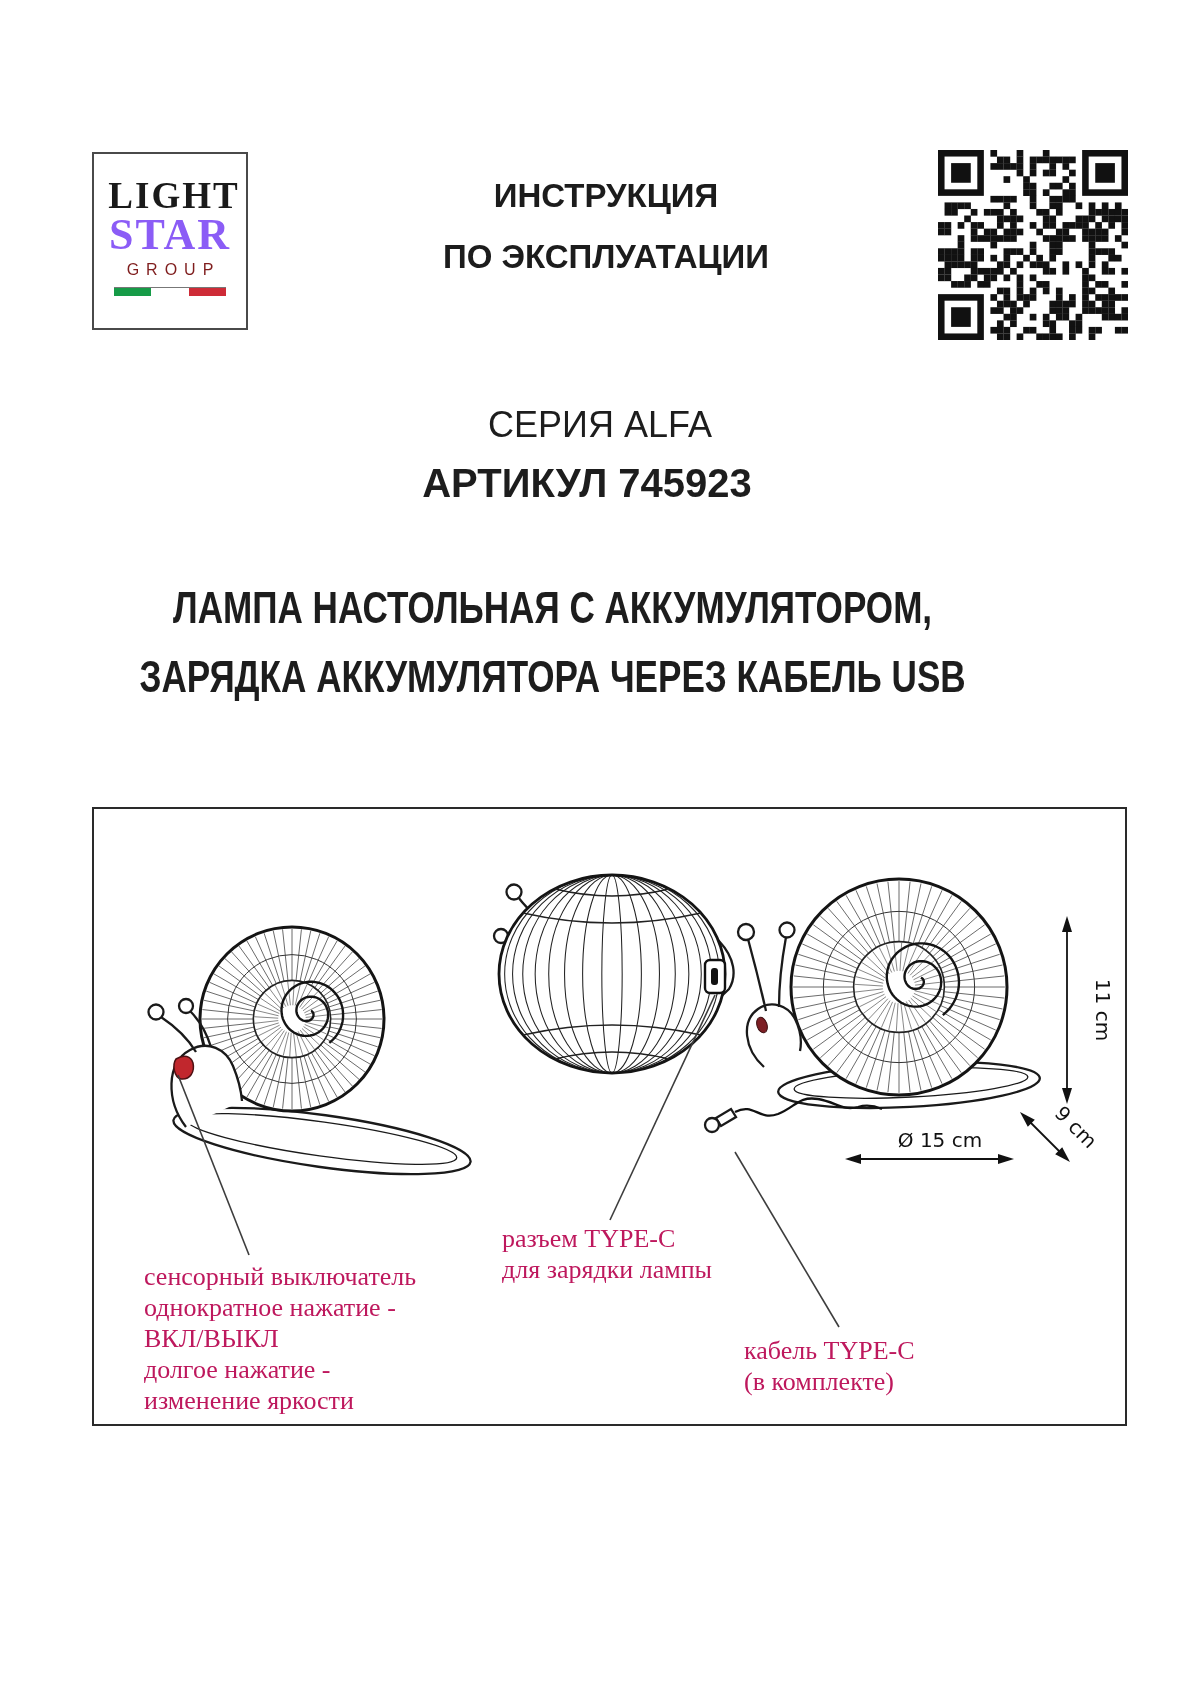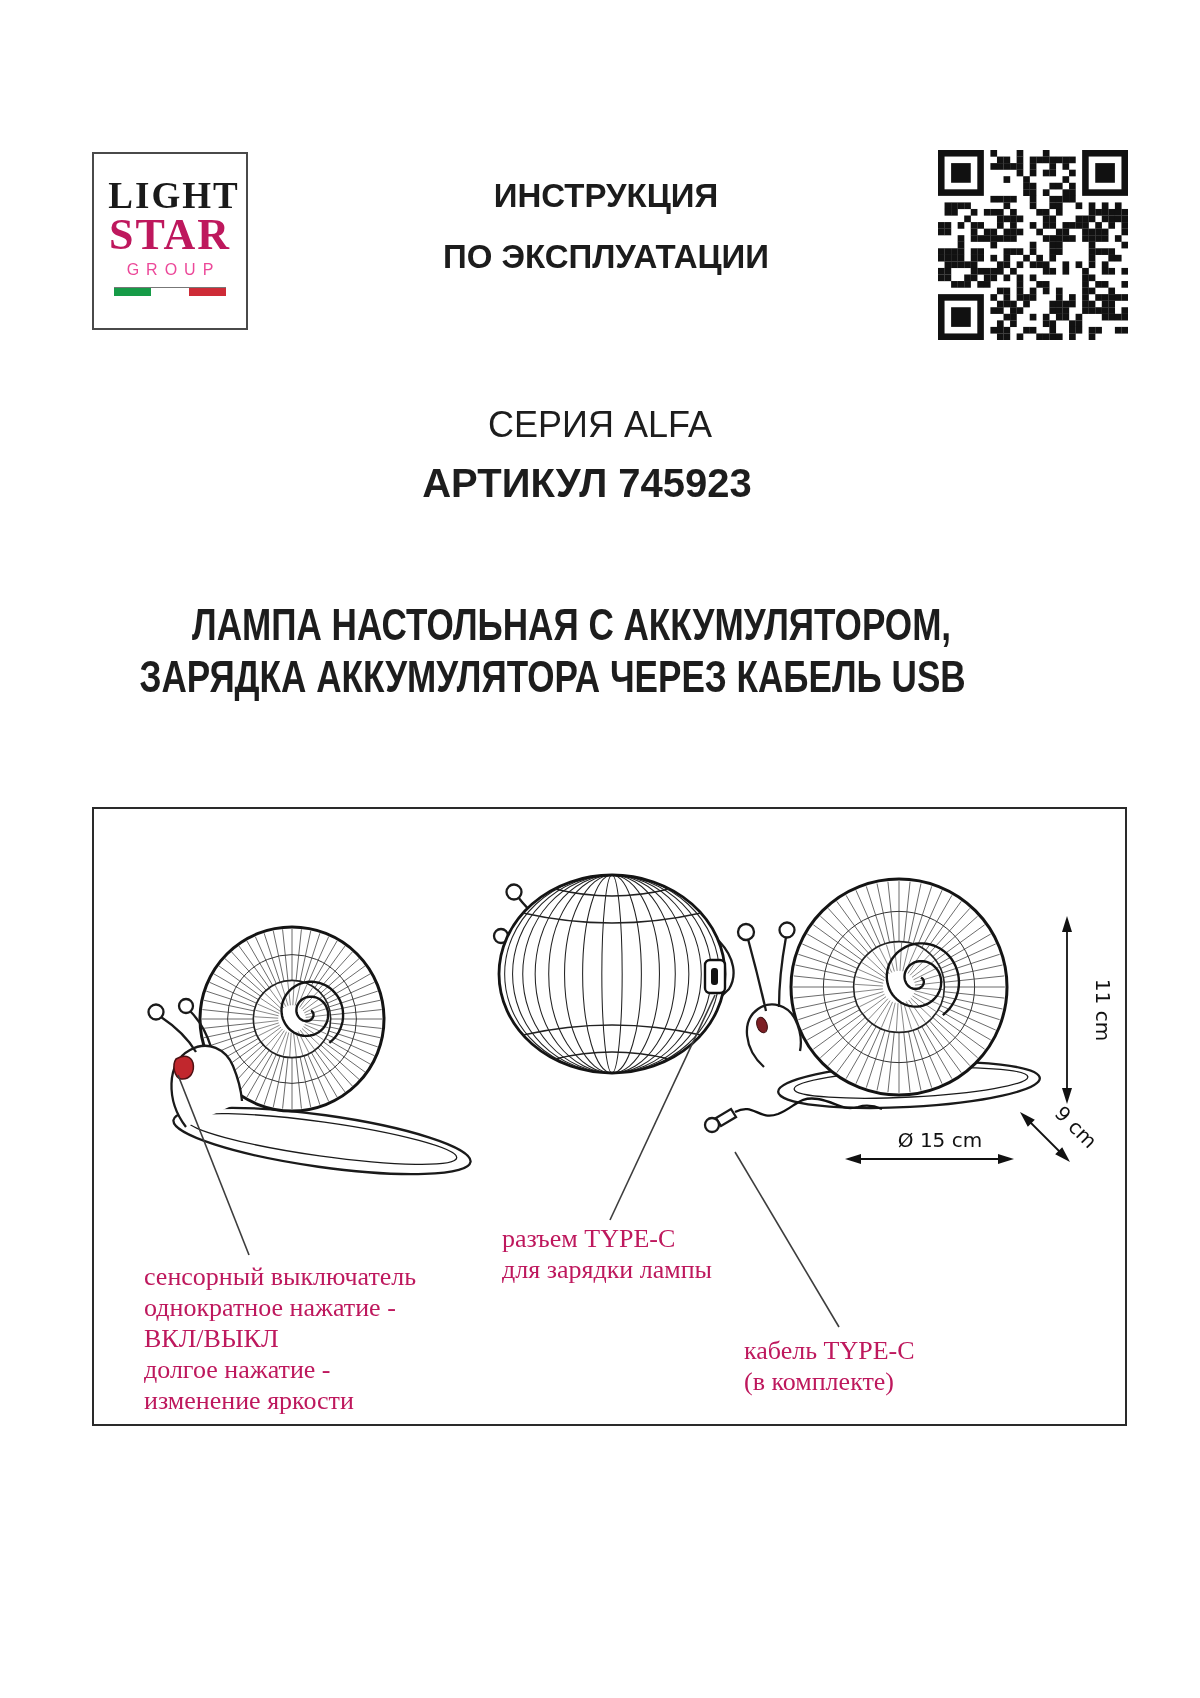--- a/index.html
+++ b/index.html
@@ -4,34 +4,34 @@
 <style>
   html,body{margin:0;padding:0;background:#fff;}
   .page{position:relative;width:1200px;height:1698px;background:#ffffff;overflow:hidden;
         font-family:"Liberation Sans",sans-serif;color:#1d1d1d;}
   .abs{position:absolute;}
 
   
   .logo-box{left:92px;top:152px;width:156px;height:178px;border:2px solid #4a4a4a;
             box-sizing:border-box;text-align:center;font-family:"Liberation Serif",serif;}
   .logo-l1{margin-top:24px;font-size:37px;font-weight:bold;letter-spacing:2px;line-height:36px;color:#1a1a1a;margin-left:8px;}
-  .logo-l2{font-size:44px;font-weight:bold;letter-spacing:2px;line-height:42px;color:#be185d;}
+  .logo-l2{font-size:44px;font-weight:bold;letter-spacing:2px;line-height:42px;color:#8b5cf6;}
   .logo-l3{margin-top:5px;font-family:"Liberation Sans",sans-serif;font-size:16px;font-weight:400;
-           letter-spacing:7px;margin-left:7px;color:#ec4899;line-height:18px;}
+           letter-spacing:7px;margin-left:7px;color:#7f1d1d;line-height:18px;}
   .logo-flag{margin:8px auto 0;width:112px;height:8px;display:flex;border-top:1px solid #777;}
   .logo-flag span{flex:1;}
 
   
   .title{left:12px;top:165px;width:1188px;text-align:center;font-weight:bold;
          font-size:33px;line-height:61px;color:#1c1c1c;}
   .series{left:0;top:404px;width:1200px;text-align:center;font-weight:normal;font-size:36px;line-height:41px;}
   .article{left:0;top:460px;width:1174px;text-align:center;font-weight:bold;font-size:40px;line-height:46px;}
   .desc{left:0;width:1106px;text-align:center;font-weight:bold;font-size:45px;line-height:54px;white-space:nowrap;}
   .desc span{display:inline-block;transform:scaleX(0.78);transform-origin:center center;}
-  .d1{top:598px;padding-left:19px;} .d2{top:650px;}
+  .d1{top:581px;} .d2{top:650px;}
 
   
   .qr{left:938px;top:150px;width:190px;height:190px;}
 
   
   .figure-box{left:92px;top:807px;width:1031px;height:615px;border:2px solid #2a2a2a;box-sizing:content-box;}
   .figure-box svg.fig{position:absolute;left:0;top:0;}
   .callout-text{position:absolute;font-family:Liberation Serif, serif;font-size:26px;
                 line-height:31px;color:#be185d;white-space:nowrap;}
   .ct-switch{left:50px;top:452px;}

